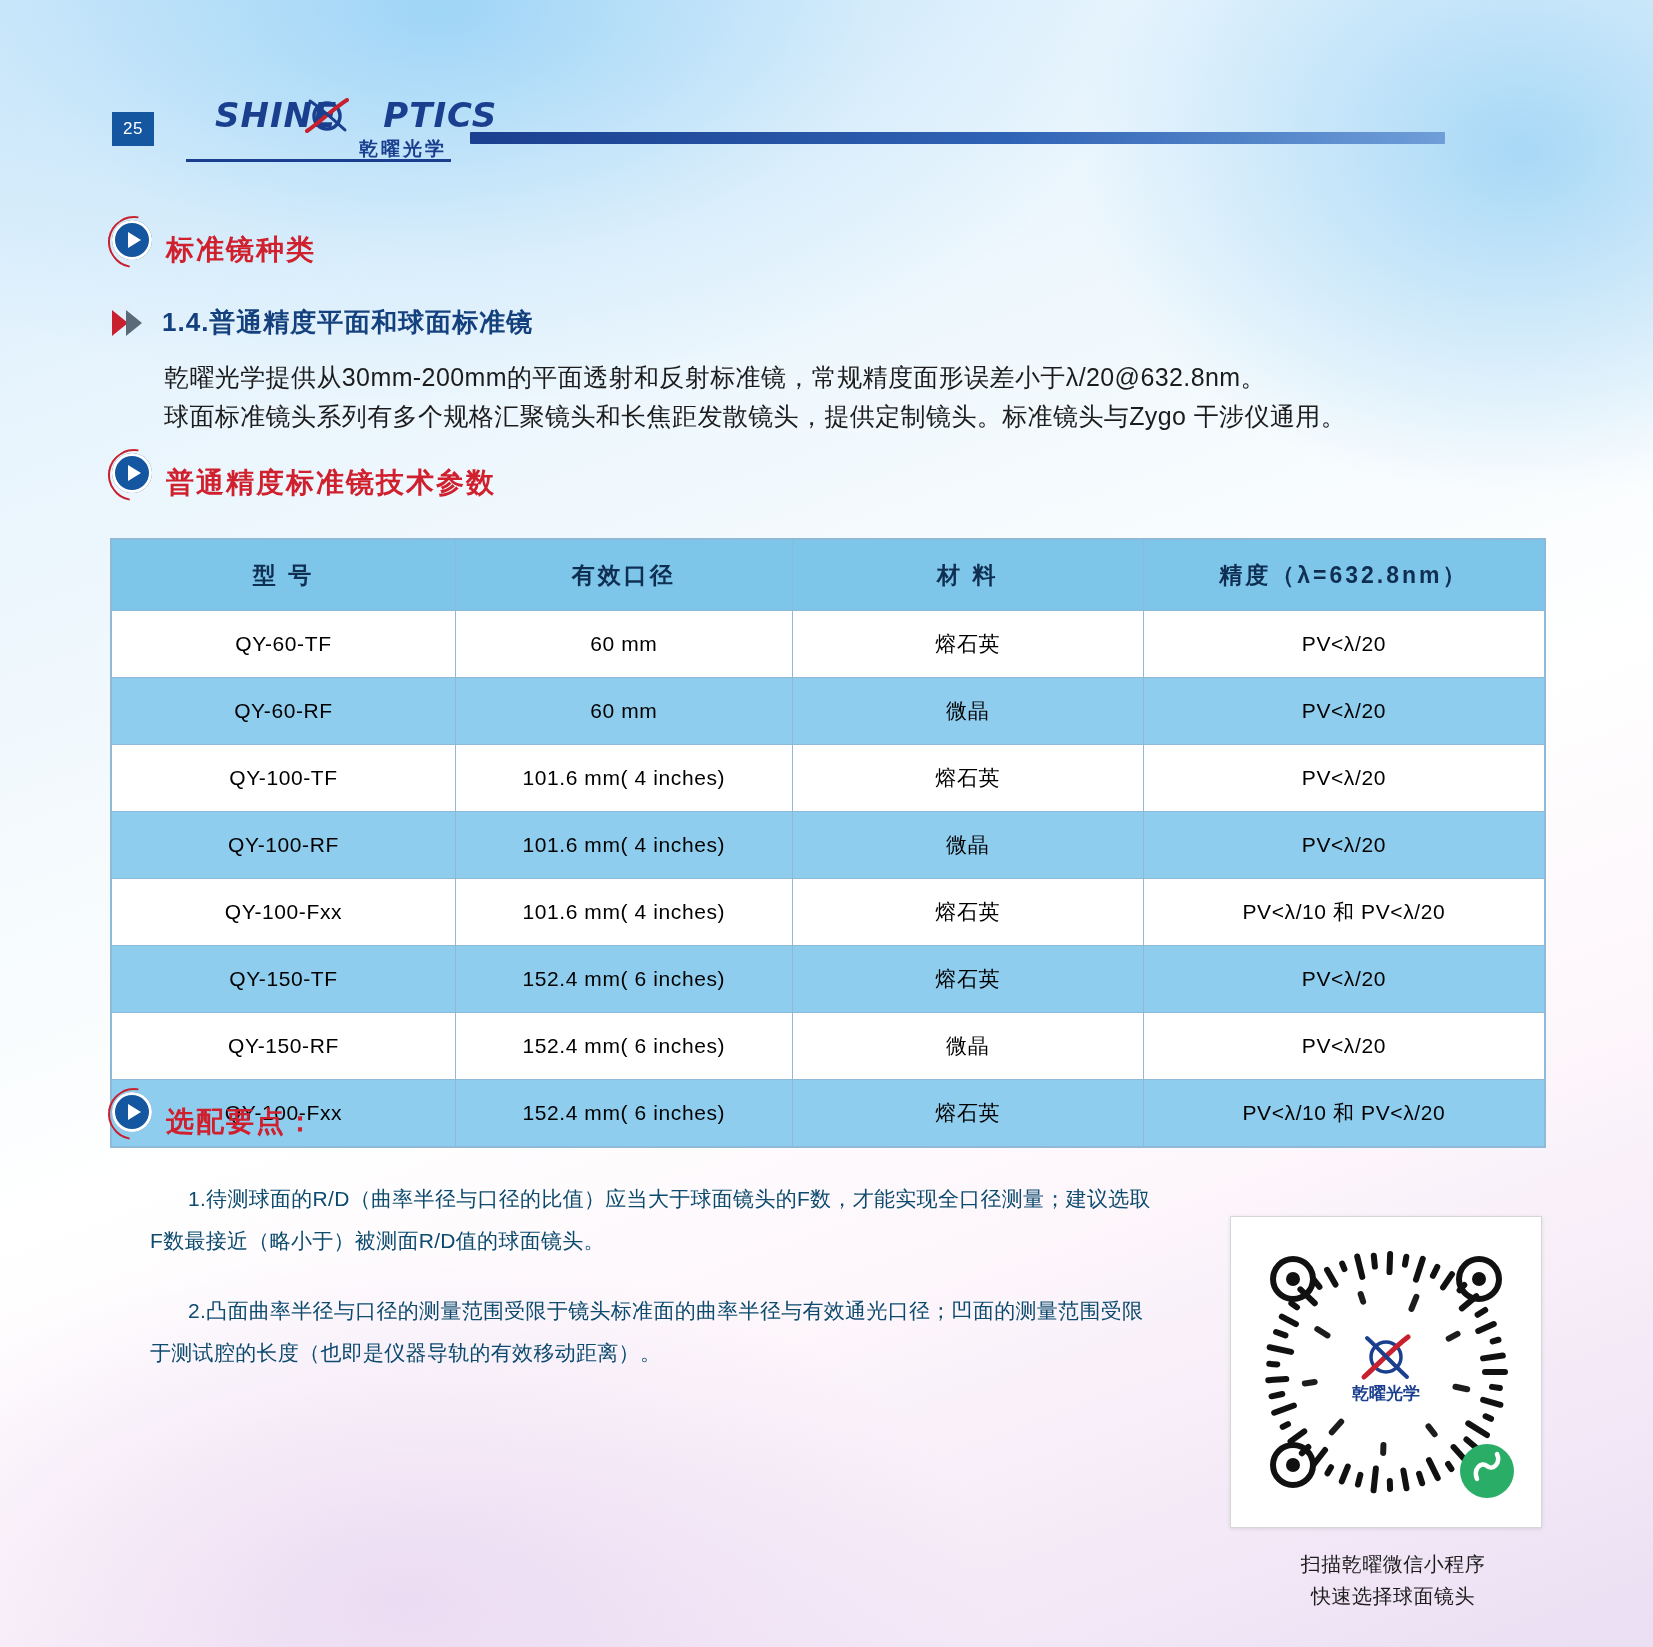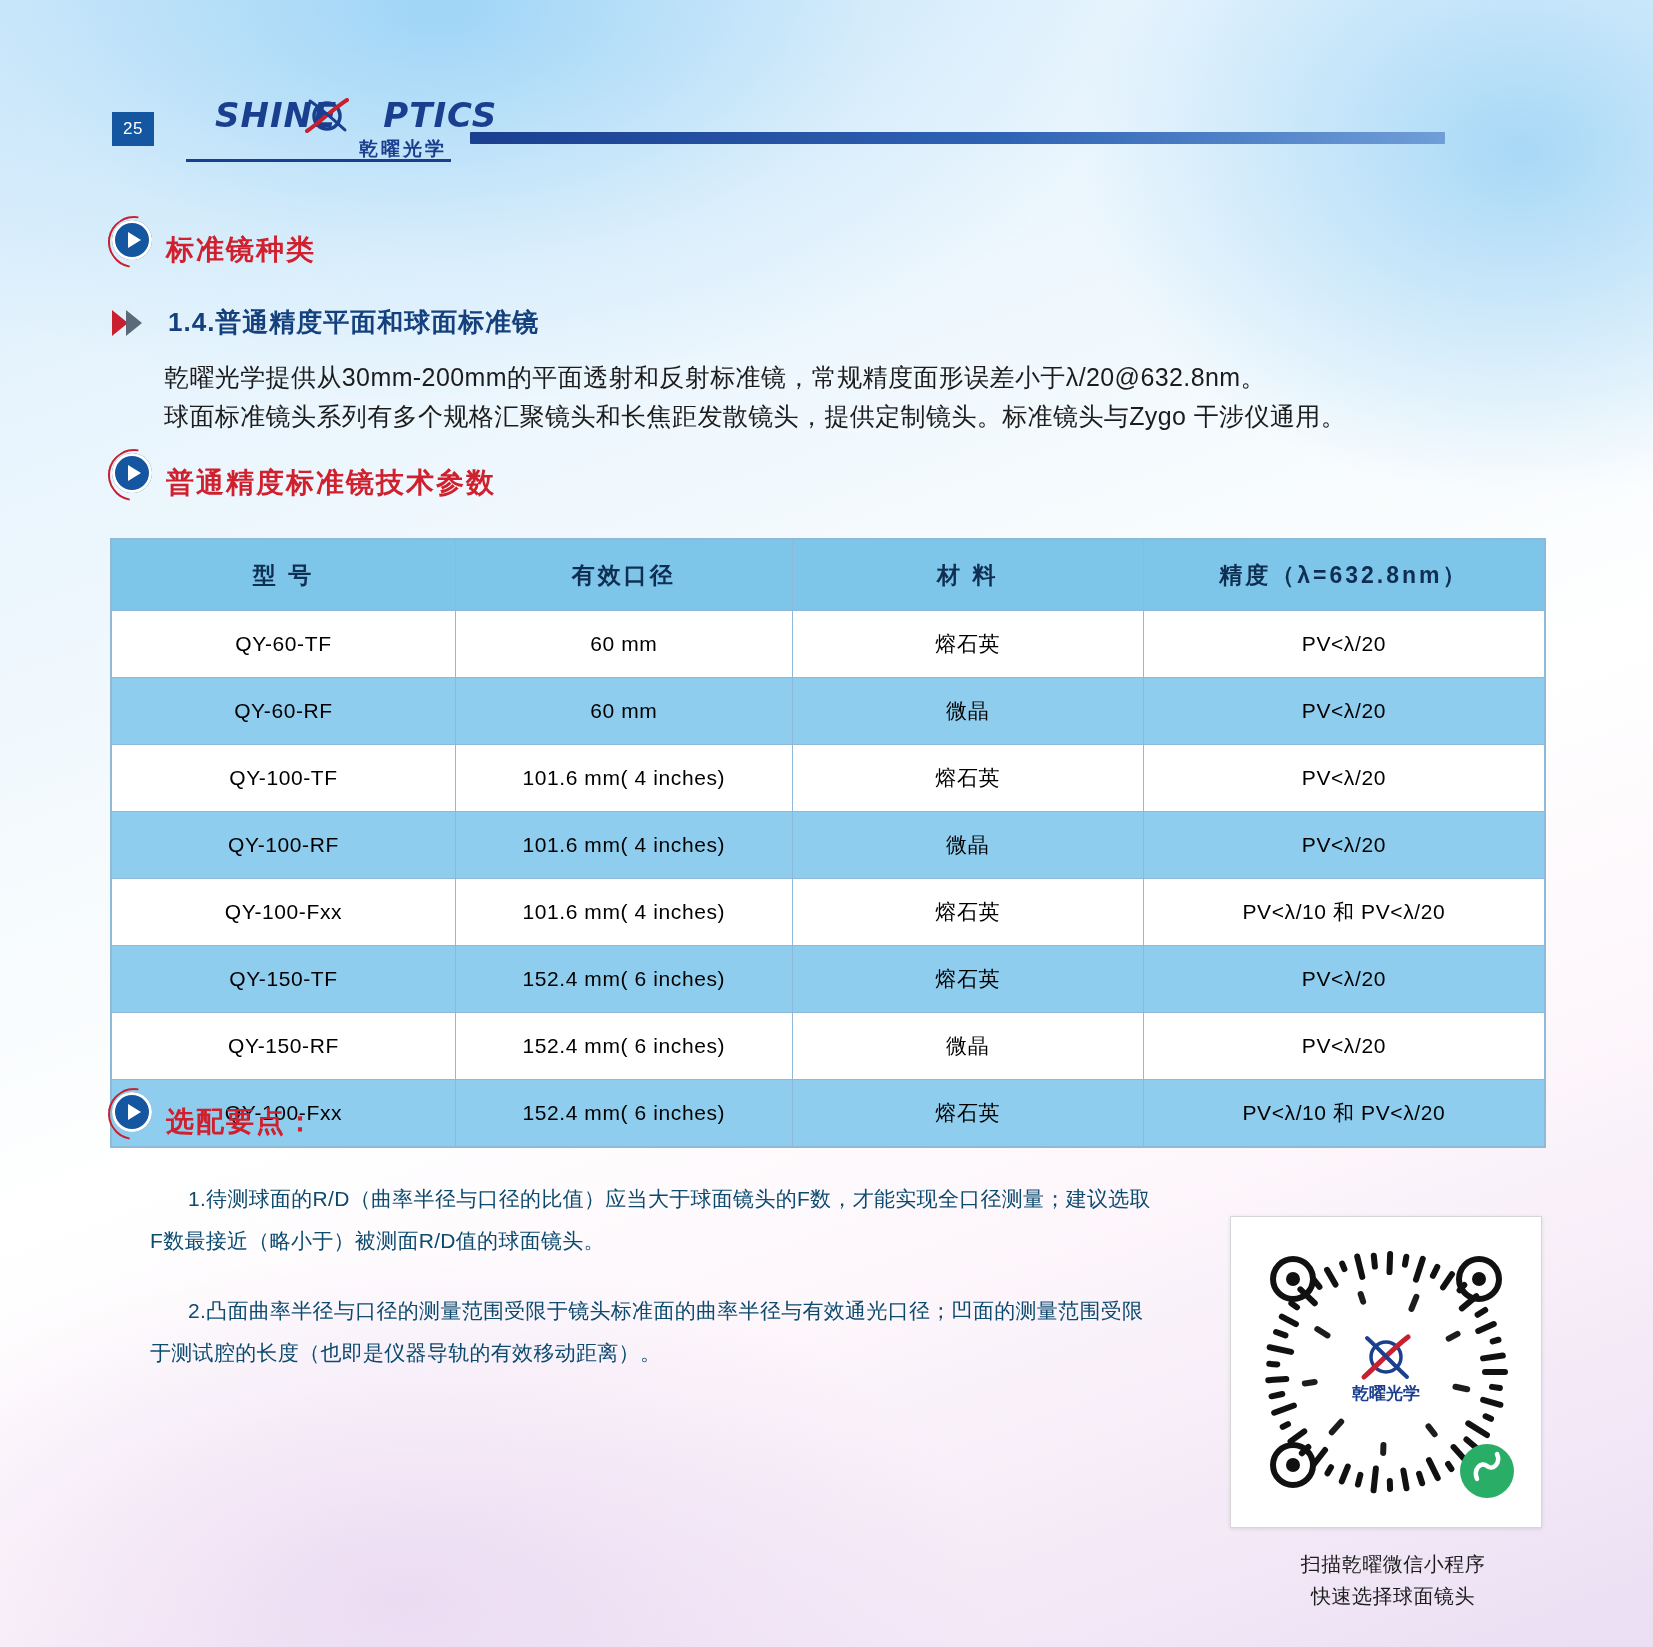--- a/index.html
+++ b/index.html
@@ -161,21 +161,21 @@
     margin-top: 21px;
   }
 
   
   .sub-head {
     position: absolute;
     left: 112px;
     top: 305px;
     display: flex;
     align-items: center;
-    gap: 20px;
+    gap: 14px;
   }
   .sub-marker {
     width: 36px; height: 26px;
     position: relative;
     flex: none;
   }
   .sub-marker .p1 {
     position: absolute;
     left: 0; top: 0;
     width: 0; height: 0;

